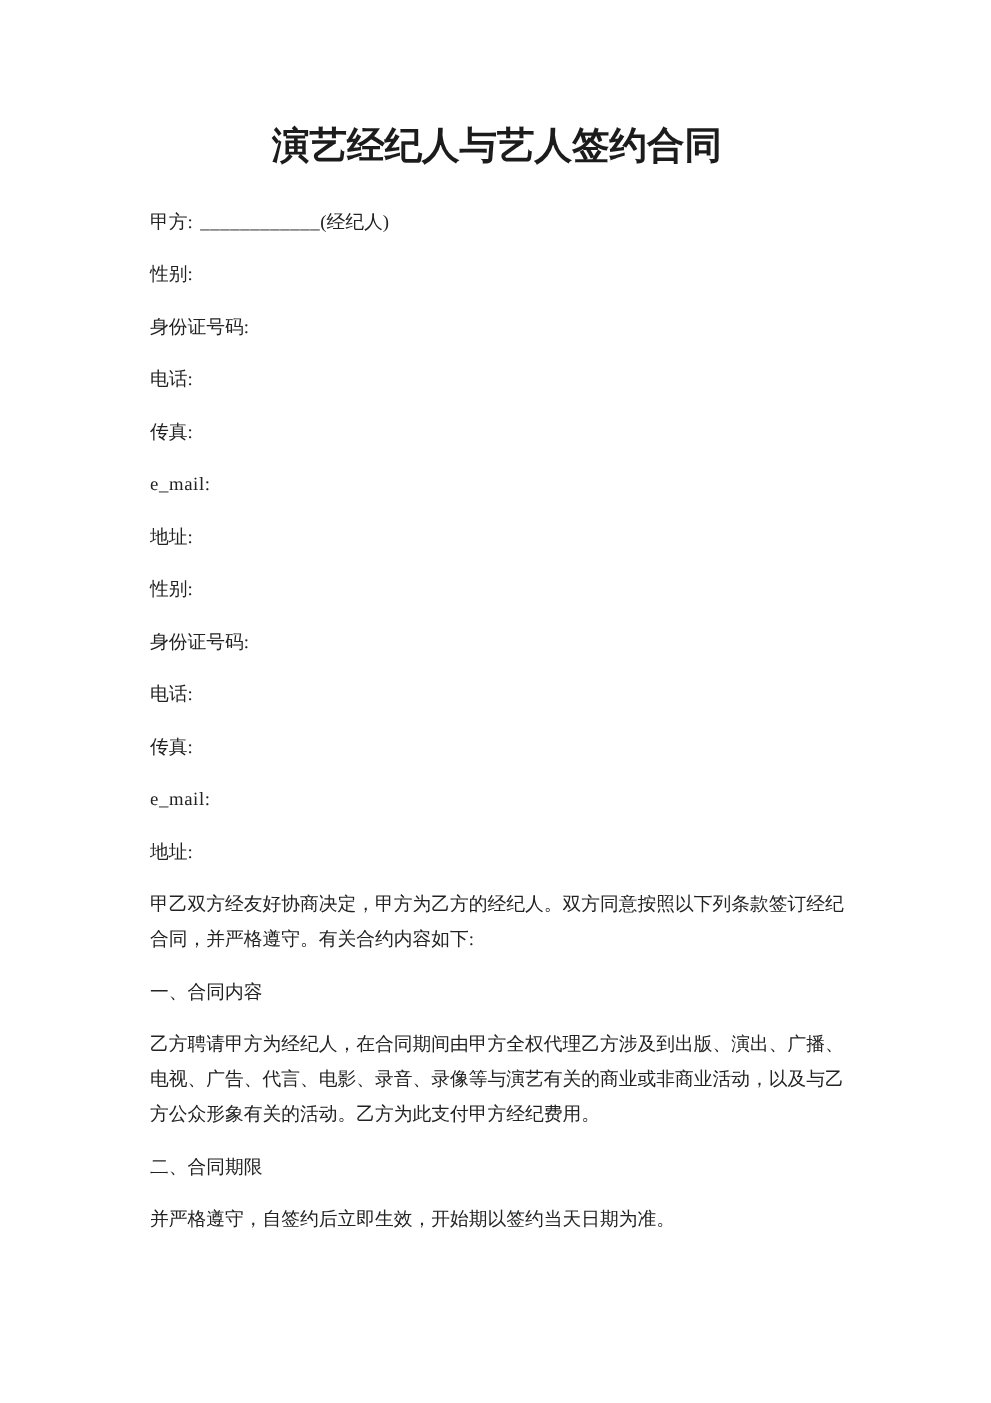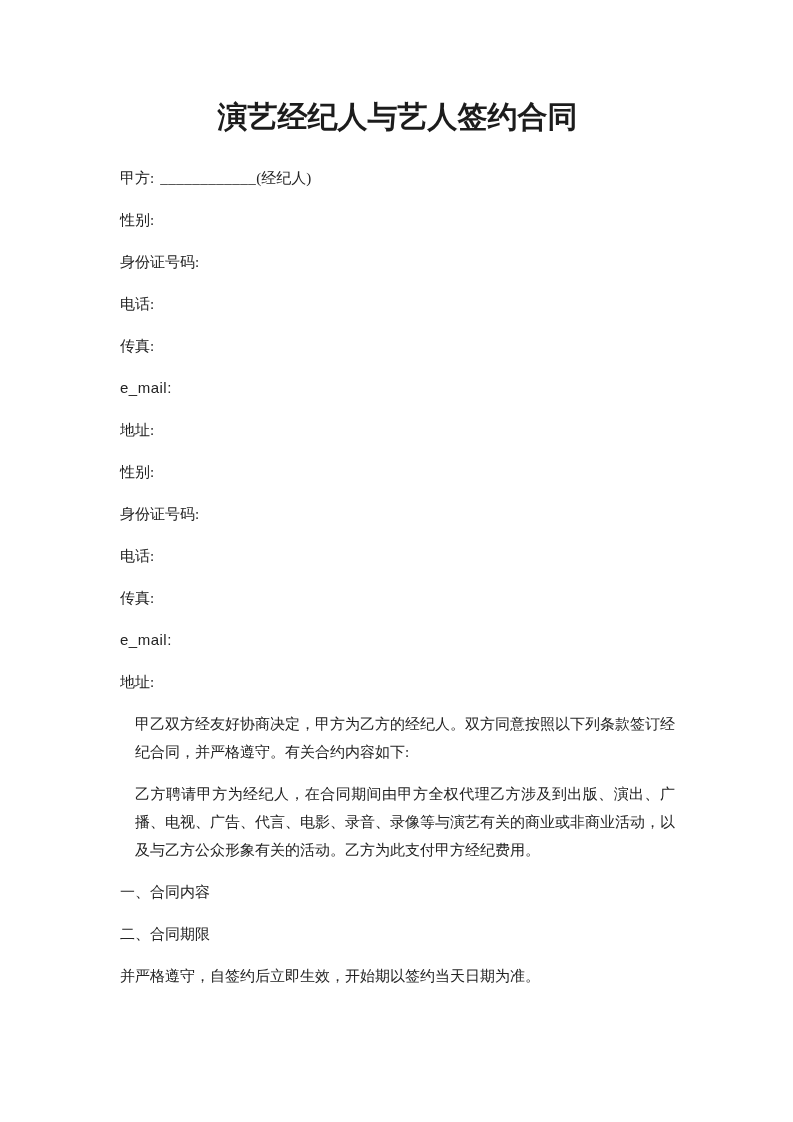--- a/index.html
+++ b/index.html
@@ -33,24 +33,23 @@
   }
   .para {
     margin: 0 0 14px 0;
     font-size: 15px;
     line-height: 28px;
     color: #222222;
   }
   .justified {
     text-align: justify;
     text-justify: inter-character;
-    margin-left: 15px;
   }
   .mono {
-    font-family: Liberation Sans, sans-serif;
+    font-family: Liberation Serif, serif;
     letter-spacing: 0.5px;
   }
   .blank {
     margin-left: 6px;
     letter-spacing: 0.5px;
     font-family: Liberation Serif, serif;
   }
   .name-line .role {
     letter-spacing: 0;
   }
@@ -74,19 +73,19 @@
 
   <p class="para">性别:</p>
   <p class="para">身份证号码:</p>
   <p class="para">电话:</p>
   <p class="para">传真:</p>
   <p class="para mono">e_mail:</p>
   <p class="para">地址:</p>
 
   <p class="para justified">甲乙双方经友好协商决定，甲方为乙方的经纪人。双方同意按照以下列条款签订经纪合同，并严格遵守。有关合约内容如下:</p>
 
+  <p class="para">一、合同内容</p>
   <p class="para justified">乙方聘请甲方为经纪人，在合同期间由甲方全权代理乙方涉及到出版、演出、广播、电视、广告、代言、电影、录音、录像等与演艺有关的商业或非商业活动，以及与乙方公众形象有关的活动。乙方为此支付甲方经纪费用。</p>
-  <p class="para">一、合同内容</p>
 
   <p class="para">二、合同期限</p>
   <p class="para">并严格遵守，自签约后立即生效，开始期以签约当天日期为准。</p>
 
 </div>
 
 </body></html>

